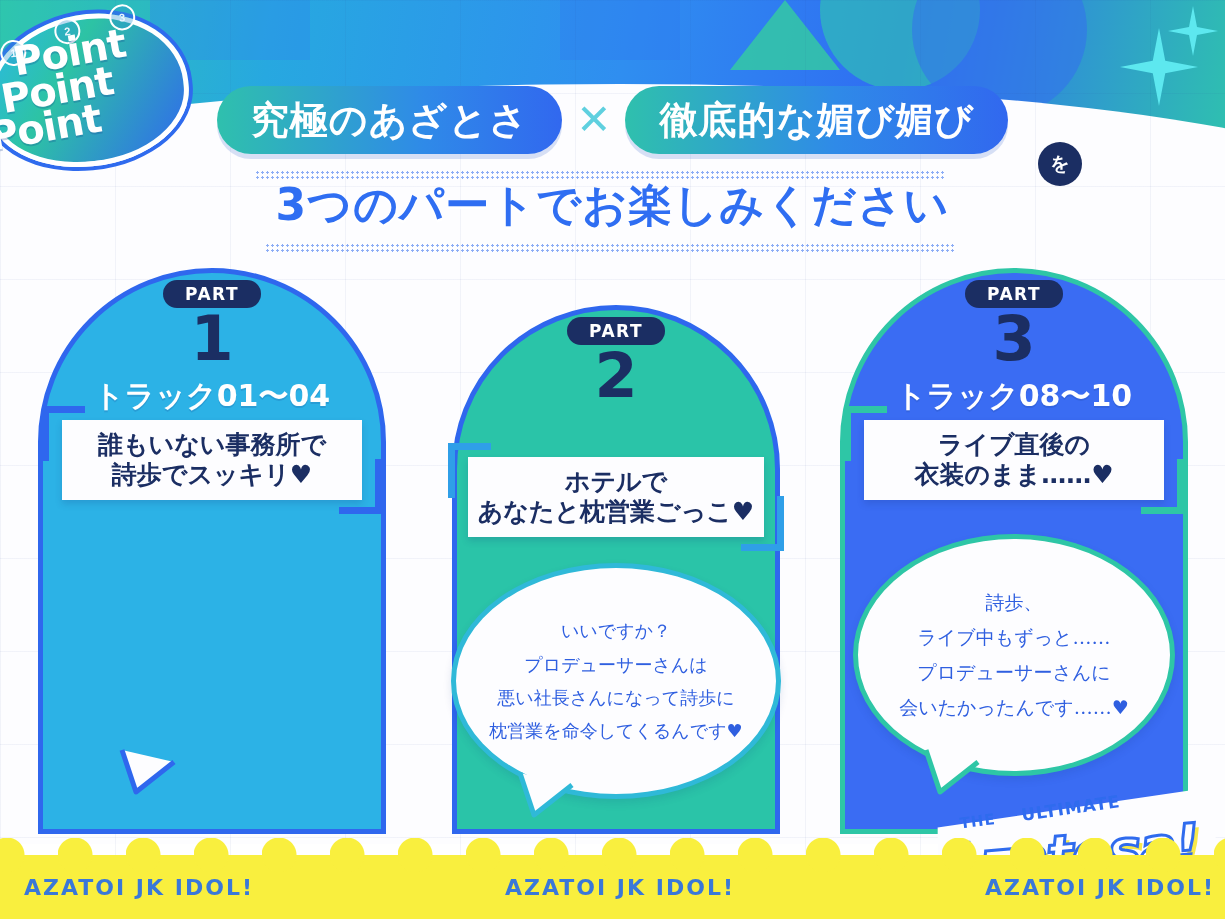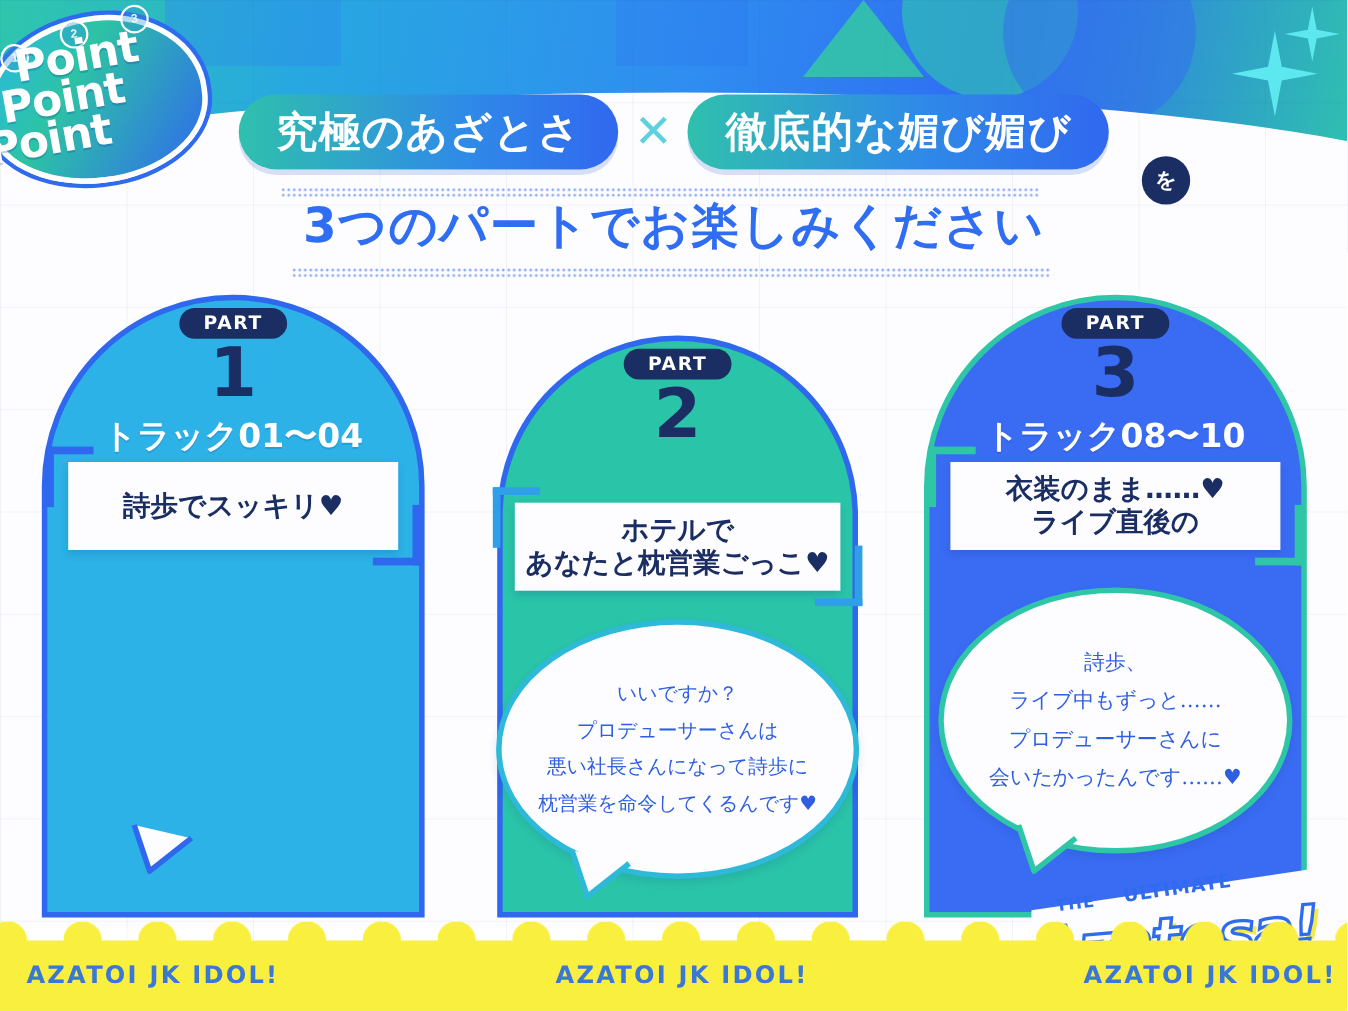--- a/index.html
+++ b/index.html
@@ -261,20 +261,21 @@
   <div class="cards">
 
     <div class="card card1">
       <div class="body"></div>
       <div class="partbadge" style="top:12px;">PART</div>
       <div class="partnum" style="top:40px;">1</div>
       <div class="tracklbl" style="top:108px;">トラック01〜04</div>
       <div class="titlebox" style="top:152px;width:300px;height:80px;font-size:25px;">
         <div class="brk brk-tl" style="border-color:#2f67ee;"></div>
         <div class="brk brk-br" style="border-color:#2f67ee;"></div>
+        <div class="ln">誰もいない事務所で</div>
         <div class="ln">詩歩でスッキリ♥</div>
       </div>
       <svg style="position:absolute;left:78px;top:480px;" width="66" height="52">
         <path d="M6 2 L20 44 L58 14" fill="#fdfdff" stroke="#2f67ee" stroke-width="5" stroke-linejoin="round"></path>
       </svg>
     </div>
 
     <div class="card card2">
       <div class="body"></div>
       <div class="partbadge" style="top:12px;">PART</div>
@@ -297,22 +298,22 @@
     </div>
 
     <div class="card card3">
       <div class="body"></div>
       <div class="partbadge" style="top:12px;">PART</div>
       <div class="partnum" style="top:40px;">3</div>
       <div class="tracklbl" style="top:108px;">トラック08〜10</div>
       <div class="titlebox" style="top:152px;width:300px;height:80px;font-size:25px;">
         <div class="brk brk-tl" style="border-color:#2ec6a6;"></div>
         <div class="brk brk-br" style="border-color:#2ec6a6;"></div>
+        <div class="ln">ライブ直後の</div>
         <div class="ln">衣装のまま……♥</div>
-        <div class="ln">ライブ直後の</div>
       </div>
       <div class="bubble" style="top:266px;width:312px;height:232px;border-color:#2ec6a6;">
         <div class="txt">詩歩、
 ライブ中もずっと……
 プロデューサーさんに
 会いたかったんです……♥</div>
       </div>
       <svg style="position:absolute;left:80px;top:480px;" width="66" height="52">
         <path d="M6 2 L20 44 L58 14" fill="#fdfdff" stroke="#2ec6a6" stroke-width="5" stroke-linejoin="round"></path>
       </svg>

